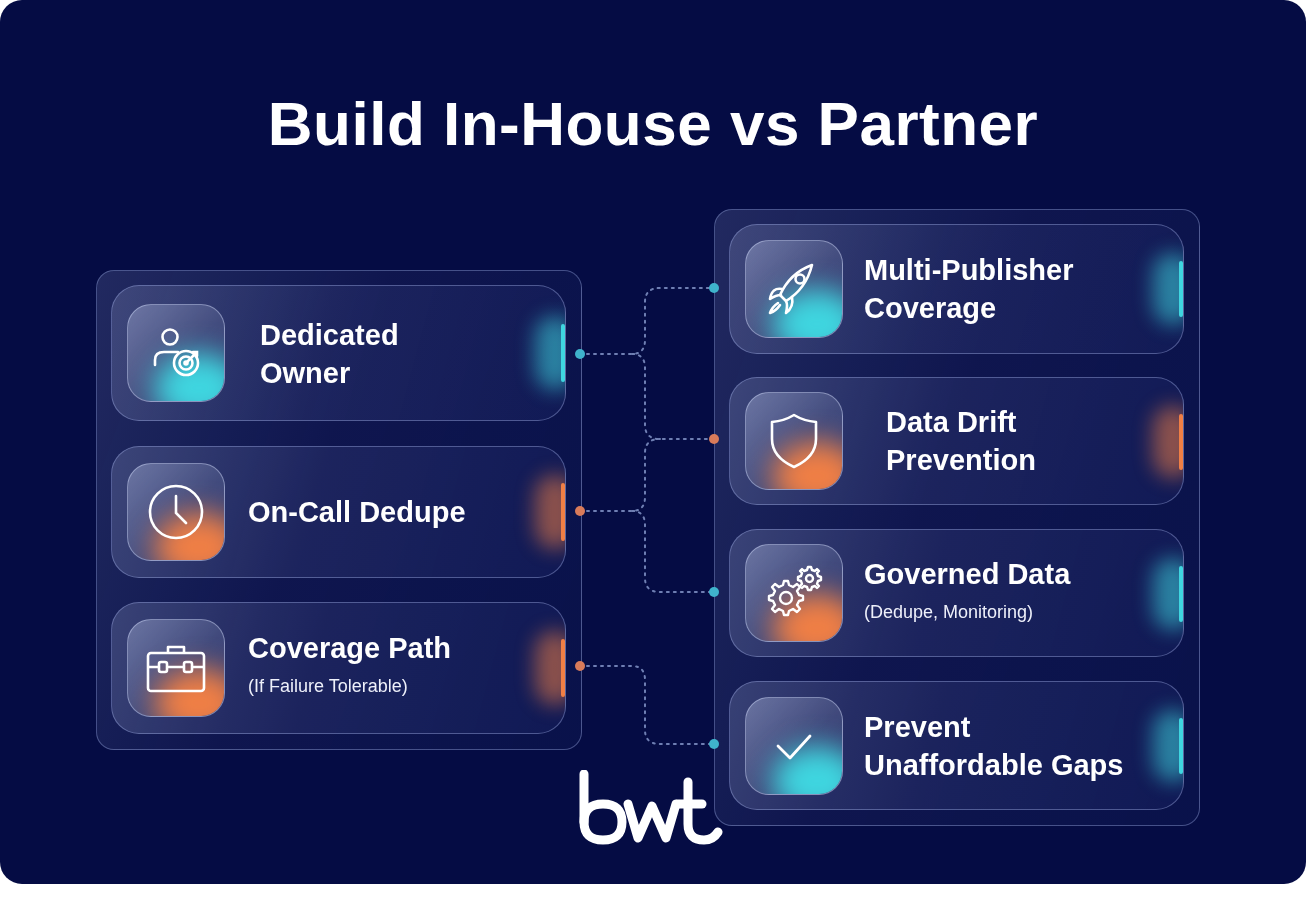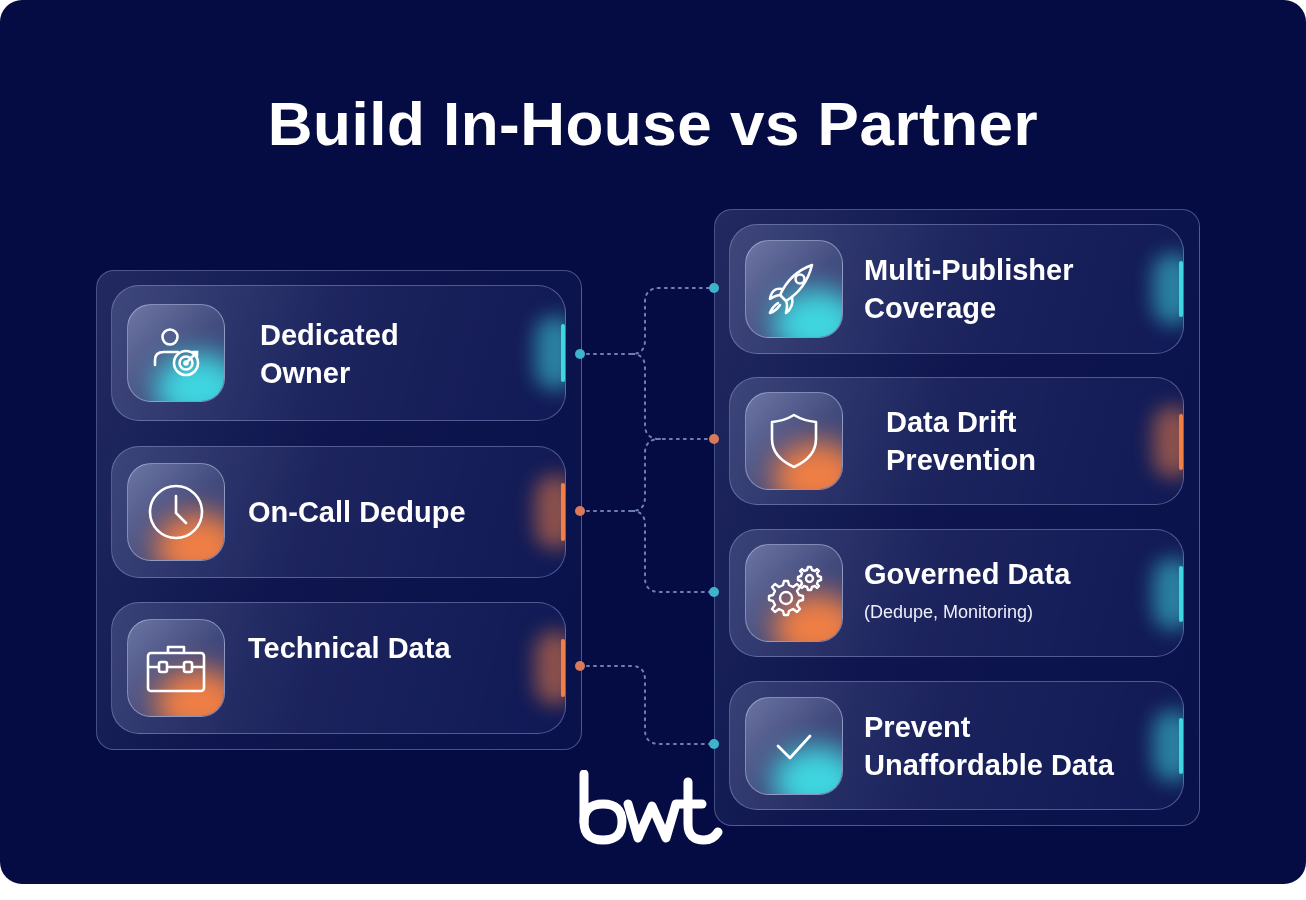--- a/index.html
+++ b/index.html
@@ -115,21 +115,22 @@
       <div class="glow" style="background:#f07f45;"></div>
       <svg viewBox="0 0 60 60" fill="none" stroke="#fff" stroke-width="2.6" stroke-linejoin="round">
         <rect x="2" y="15" width="56" height="38" rx="3"></rect>
         <path d="M22 15 V9 H38 V15"></path>
         <path d="M2 29 H13 M22 29 H37 M47 29 H58"></path>
         <rect x="13" y="24" width="8" height="10" rx="2"></rect>
         <rect x="38" y="24" width="8" height="10" rx="2"></rect>
       </svg>
     </div>
     <div class="label" style="left:136px; top:26px;">
-      <span>Technical Data</span>
+      <span>Coverage Path</span>
+      <span class="sub">(If Failure Tolerable)</span>
     </div>
   </div>
 
   <div class="panel panel-right"></div>
 
   <div class="card" style="left:729px; top:224px; width:453px; height:128px;">
     <div class="edge-glow" style="top:28px; height:72px; background:#3fd6e0;"></div>
     <div class="edge" style="top:36px; height:56px; background:#3fd6e0;"></div>
     <div class="iconbox" style="left:15px; top:15px;">
       <div class="glow" style="background:#3fd6e0;"></div>
@@ -184,21 +185,21 @@
     <div class="edge-glow" style="top:28px; height:72px; background:#3fd6e0;"></div>
     <div class="edge" style="top:36px; height:56px; background:#3fd6e0;"></div>
     <div class="iconbox" style="left:15px; top:15px;">
       <div class="glow" style="background:#3fd6e0;"></div>
       <svg viewBox="0 0 60 60" fill="none" stroke="#fff" stroke-width="2.8" stroke-linecap="round" stroke-linejoin="round">
         <path d="M14 30 L26 42 L46 20"></path>
       </svg>
     </div>
     <div class="label" style="left:134px; top:26px;">
       <span>Prevent</span><br>
-      <span>Unaffordable Data</span>
+      <span>Unaffordable Gaps</span>
     </div>
   </div>
 
   <div class="dot" style="left:575px; top:349px; background:#3fb3cc;"></div>
   <div class="dot" style="left:575px; top:506px; background:#d97b5a;"></div>
   <div class="dot" style="left:575px; top:661px; background:#d97b5a;"></div>
   <div class="dot" style="left:709px; top:283px; background:#3fb3cc;"></div>
   <div class="dot" style="left:709px; top:434px; background:#d97b5a;"></div>
   <div class="dot" style="left:709px; top:587px; background:#3fb3cc;"></div>
   <div class="dot" style="left:709px; top:739px; background:#3fb3cc;"></div>

